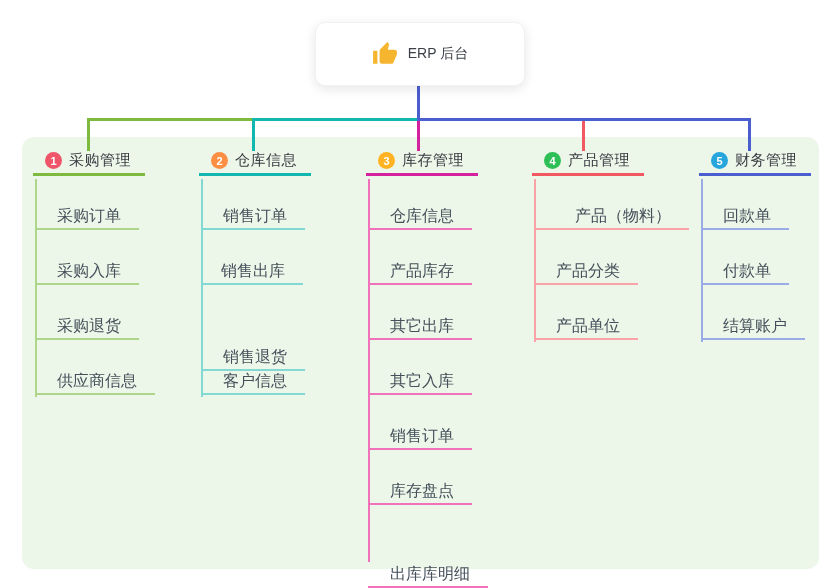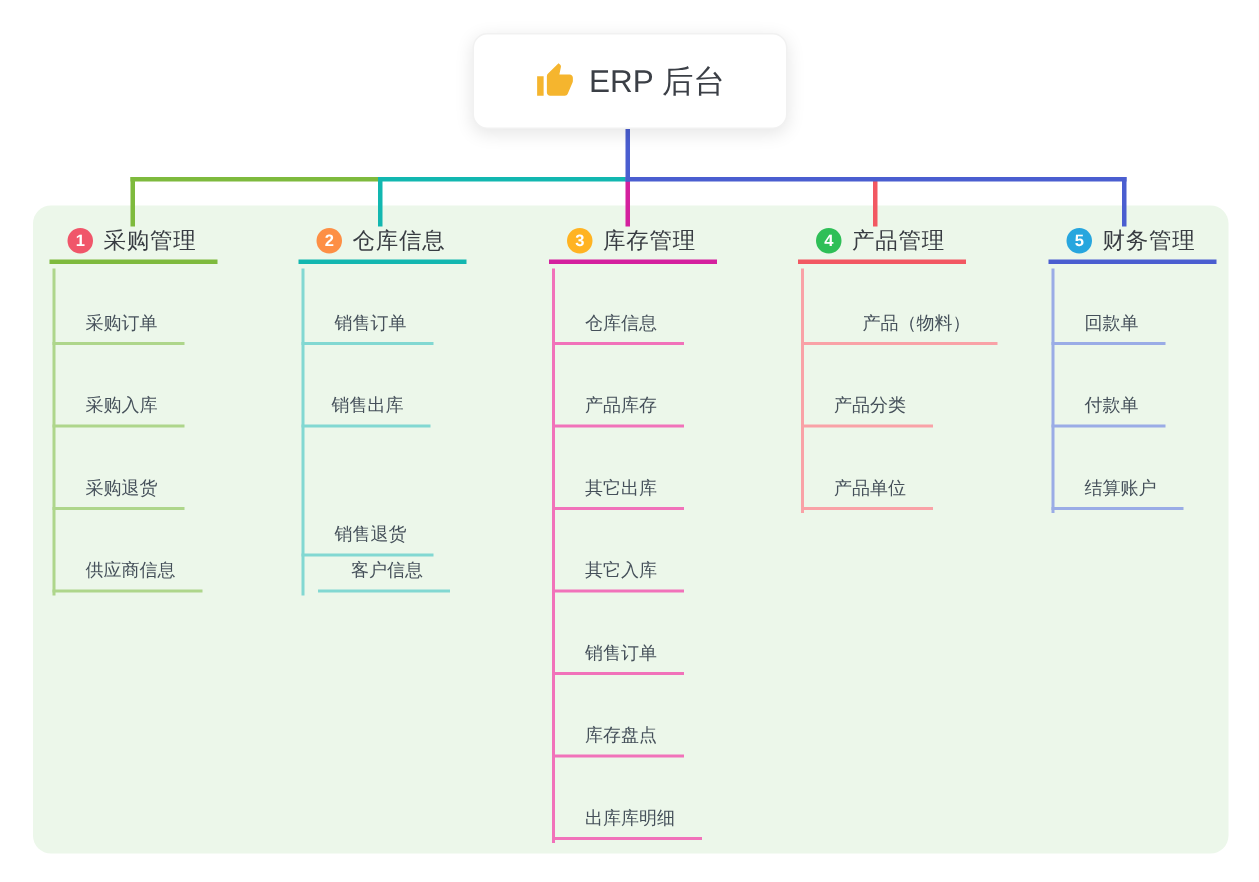--- a/index.html
+++ b/index.html
@@ -13,34 +13,34 @@
   }
   .line{position:absolute;}
   .root-card{
     position:absolute;left:315px;top:22px;width:208px;height:62px;
     background:#ffffff;border:1px solid #f1f1f1;border-radius:10px;
     box-shadow:0 3px 12px rgba(0,0,0,.10);
     display:flex;align-items:center;justify-content:center;gap:10px;
     z-index:3;
   }
   .root-icon{display:inline-flex;width:26px;height:26px;}
-  .root-label{font-size:21px;color:#3b3f46;}
+  .root-label{font-size:14px;color:#3b3f46;}
   .branch-label{
     position:absolute;height:28px;width:112px;box-sizing:border-box;
     display:flex;align-items:center;padding-left:12px;z-index:2;
   }
   .badge{
     width:17px;height:17px;border-radius:50%;color:#ffffff;flex:none;
     font-size:11px;font-weight:bold;
     display:inline-flex;align-items:center;justify-content:center;
   }
   .branch-title{margin-left:7px;font-size:15px;color:#383c42;letter-spacing:.5px;}
   .child{
     position:absolute;height:28px;line-height:27px;box-sizing:border-box;
-    padding:0 18px 0 22px;font-size:12px;color:#45505a;
+    padding:0 18px 0 22px;font-size:16px;color:#45505a;
     border-bottom:2px solid;white-space:nowrap;width:max-content;z-index:2;
   }
   .cvert{position:absolute;width:2px;z-index:1;}
 </style>
 </head>
 <body>
 
 <div class="stage" style="background: rgb(255, 255, 255);">
   <div class="panel" id="panel" style="background: rgb(236, 247, 234);"></div>
   <div id="connectors">
@@ -73,33 +73,33 @@
       <div class="child" style="left: 35px; top: 312px; border-bottom-color: rgb(174, 214, 139);">采购退货</div>
       <div class="child" style="left: 35px; top: 367px; border-bottom-color: rgb(174, 214, 139);">供应商信息</div>
       <div class="branch-label" style="left: 199px; top: 148px; border-bottom: 3px solid rgb(18, 183, 176);">
     <span class="badge" style="background: rgb(253, 143, 69);">2</span>
     <span class="branch-title">仓库信息</span>
   </div>
       <div class="cvert" style="left: 201px; top: 179px; height: 218px; background: rgb(130, 216, 210);"></div>
       <div class="child" style="left: 201px; top: 202px; border-bottom-color: rgb(130, 216, 210);">销售订单</div>
       <div class="child" style="left: 201px; top: 257px; border-bottom-color: rgb(130, 216, 210); padding-left: 20px;">销售出库</div>
       <div class="child" style="left: 201px; top: 312px; border-bottom-color: rgb(130, 216, 210); margin-top: 31px;">销售退货</div>
-      <div class="child" style="left: 212px; top: 367px; border-bottom-color: rgb(130, 216, 210);">客户信息</div>
+      <div class="child" style="left: 201px; top: 367px; border-bottom-color: rgb(130, 216, 210);">客户信息</div>
       <div class="branch-label" style="left: 366px; top: 148px; border-bottom: 3px solid rgb(212, 33, 158);">
     <span class="badge" style="background: rgb(255, 179, 34);">3</span>
     <span class="branch-title">库存管理</span>
   </div>
       <div class="cvert" style="left: 368px; top: 179px; height: 383px; background: rgb(241, 114, 186);"></div>
       <div class="child" style="left: 368px; top: 202px; border-bottom-color: rgb(241, 114, 186);">仓库信息</div>
       <div class="child" style="left: 368px; top: 257px; border-bottom-color: rgb(241, 114, 186);">产品库存</div>
       <div class="child" style="left: 368px; top: 312px; border-bottom-color: rgb(241, 114, 186);">其它出库</div>
       <div class="child" style="left: 368px; top: 367px; border-bottom-color: rgb(241, 114, 186);">其它入库</div>
       <div class="child" style="left: 368px; top: 422px; border-bottom-color: rgb(241, 114, 186);">销售订单</div>
       <div class="child" style="left: 368px; top: 477px; border-bottom-color: rgb(241, 114, 186);">库存盘点</div>
-      <div class="child" style="left: 368px; top: 532px; border-bottom-color: rgb(241, 114, 186);">出库库明细</div>
+      <div class="child" style="left: 368px; top: 560px; border-bottom-color: rgb(241, 114, 186);">出库库明细</div>
       <div class="branch-label" style="left: 532px; top: 148px; border-bottom: 3px solid rgb(242, 88, 98);">
     <span class="badge" style="background: rgb(47, 191, 87);">4</span>
     <span class="branch-title">产品管理</span>
   </div>
       <div class="cvert" style="left: 534px; top: 179px; height: 163px; background: rgb(249, 162, 167);"></div>
       <div class="child" style="left: 534px; top: 202px; border-bottom-color: rgb(249, 162, 167); padding-left: 41px;">产品（物料）</div>
       <div class="child" style="left: 534px; top: 257px; border-bottom-color: rgb(249, 162, 167);">产品分类</div>
       <div class="child" style="left: 534px; top: 312px; border-bottom-color: rgb(249, 162, 167);">产品单位</div>
       <div class="branch-label" style="left: 699px; top: 148px; border-bottom: 3px solid rgb(74, 94, 208);">
     <span class="badge" style="background: rgb(39, 166, 222);">5</span>

